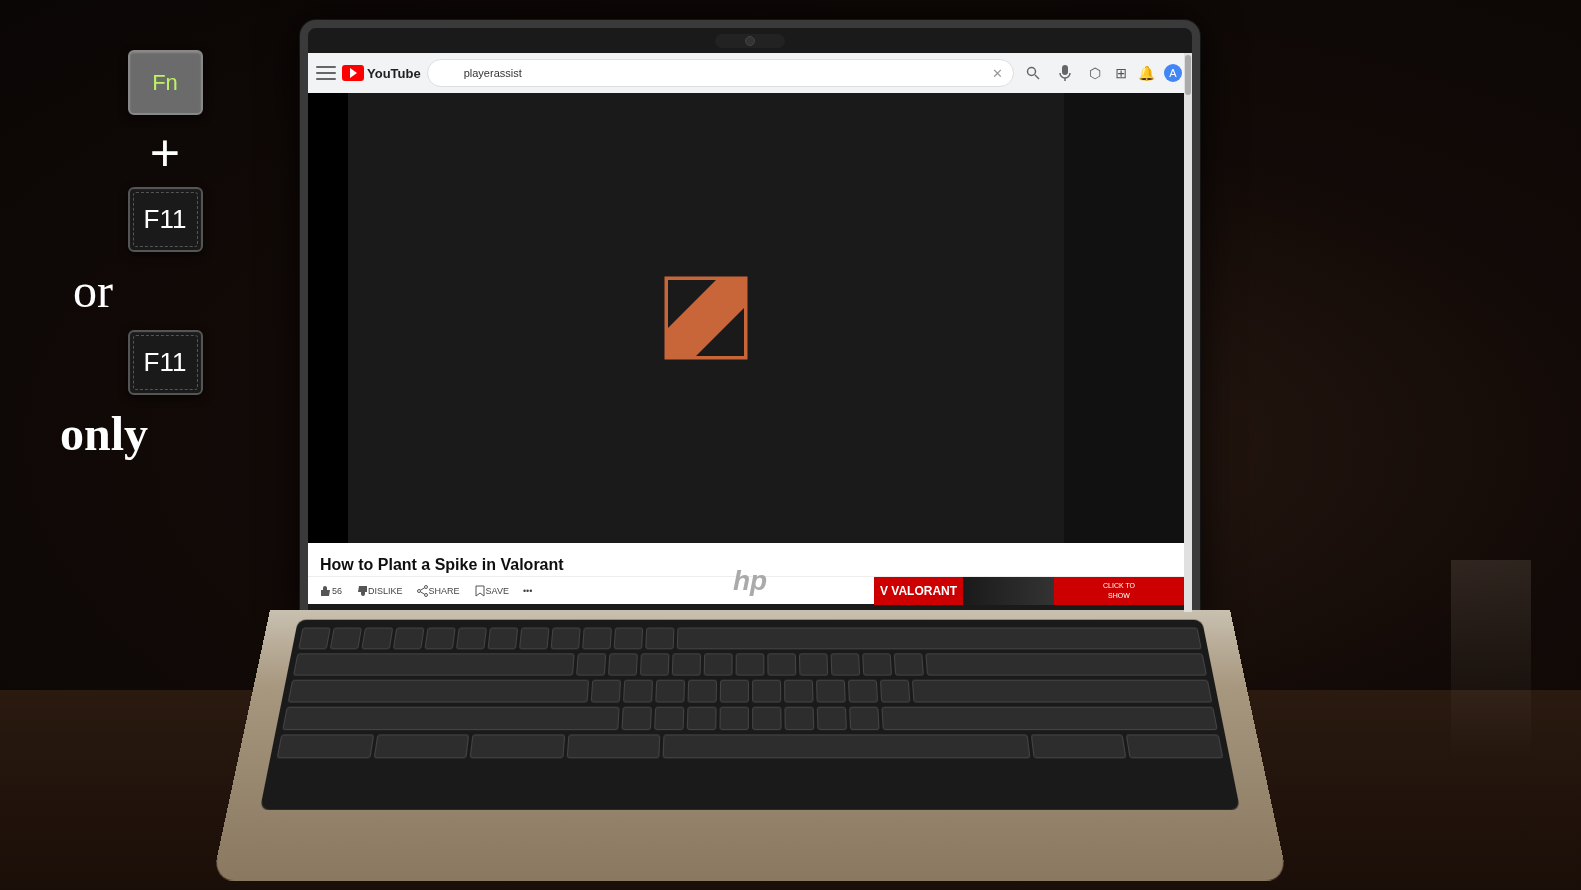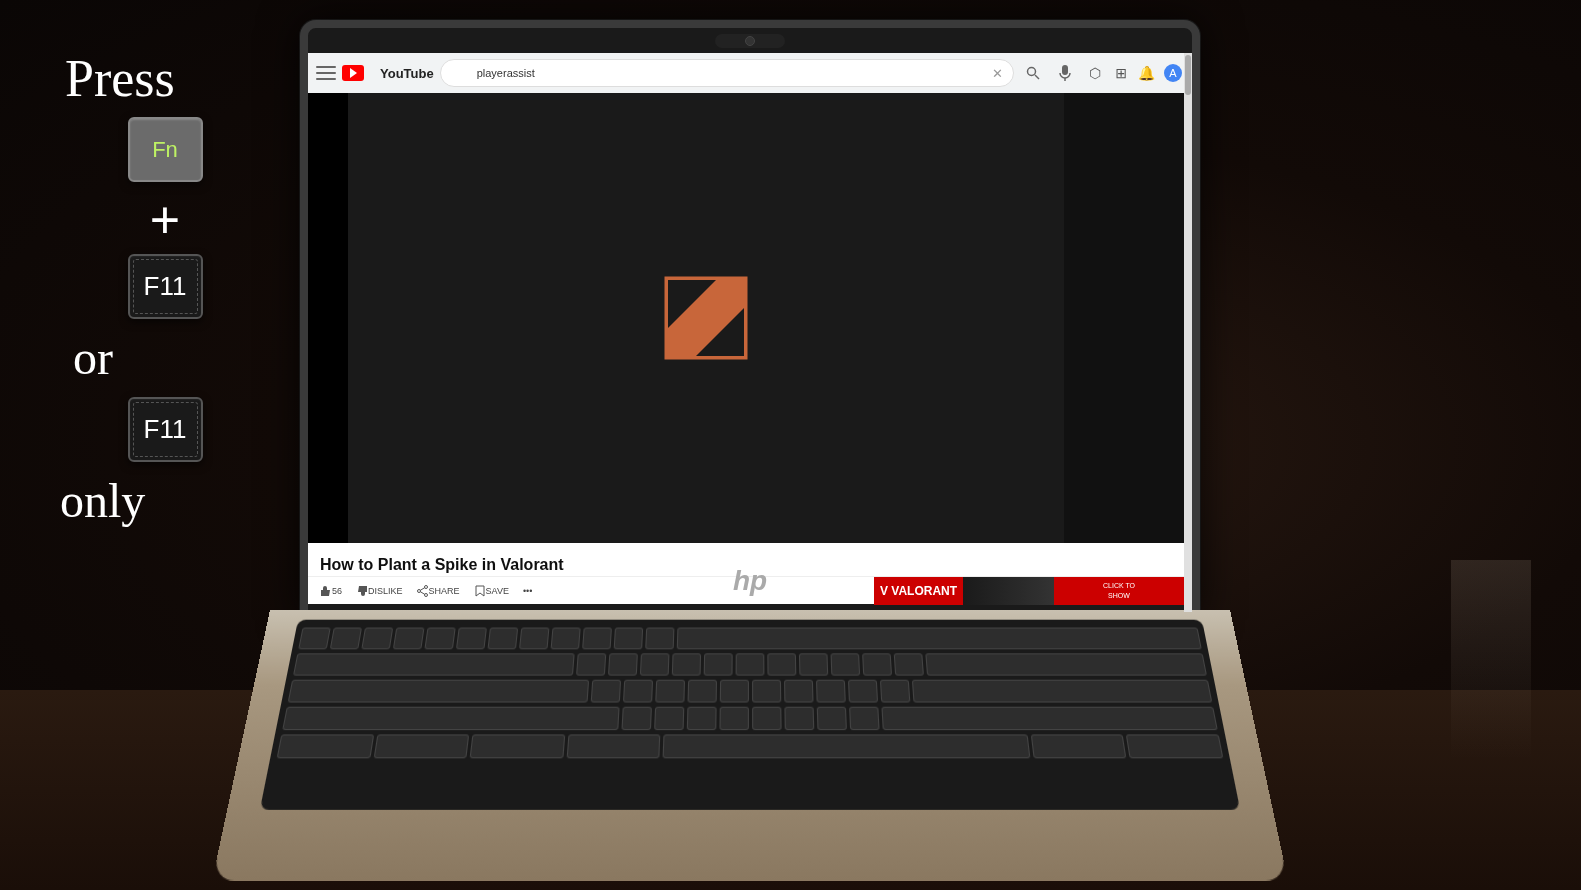--- a/index.html
+++ b/index.html
@@ -103,21 +103,21 @@
       font-family: Georgia, 'Times New Roman', serif;
       line-height: 1.2;
       margin: 6px 0;
       align-self: flex-start;
       margin-left: 18px;
     }
 
     .only-text {
       color: #ffffff;
       font-size: 48px;
-      font-weight: 400;
+      font-weight: 700;
       font-family: Georgia, 'Times New Roman', serif;
       line-height: 1.2;
       margin-top: 6px;
       align-self: flex-start;
       margin-left: 5px;
     }
 
     
     .laptop-wrapper {
       position: absolute;
@@ -194,21 +194,21 @@
 
     .burger-line {
       height: 2px;
       background: #666;
       border-radius: 1px;
     }
 
     .yt-logo {
       display: flex;
       align-items: center;
-      gap: 16px;
+      gap: 3px;
       flex-shrink: 0;
     }
 
     .yt-icon {
       width: 22px;
       height: 16px;
       background: #ff0000;
       border-radius: 3px;
       display: flex;
       align-items: center;
@@ -520,21 +520,20 @@
     }
   </style>
 </head>
 <body>
 
 <div class="bg"></div>
 <div class="table-surface"></div>
 <div class="ambient-glow"></div>
 
 <div class="instruction-panel">
-  <div class="press-text">Press</div>
 
   <div class="key-fn">Fn</div>
 
   <div class="plus-sign">+</div>
 
   <div class="key-f11">F11</div>
 
   <div class="or-text">or</div>
 
   <div class="key-f11">F11</div>

